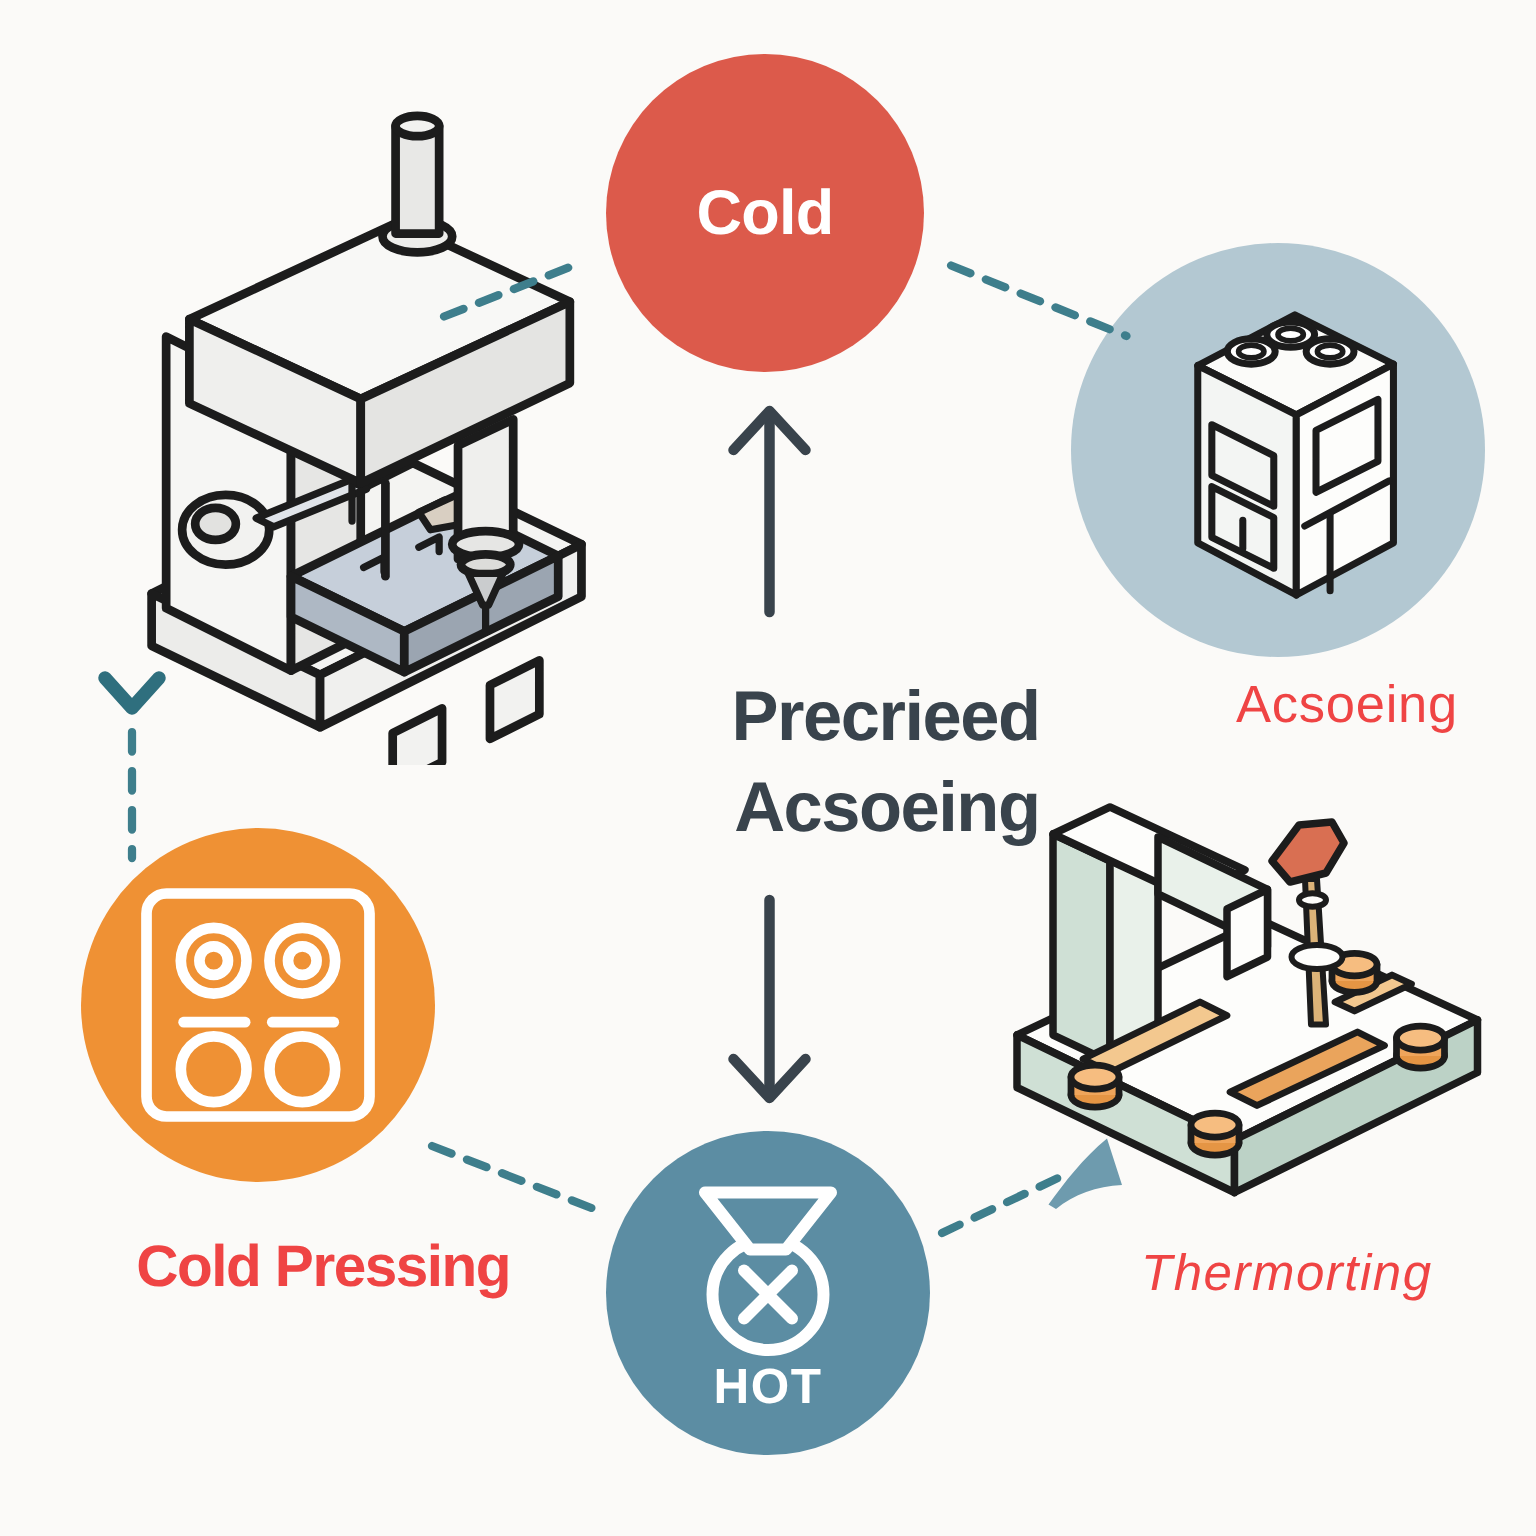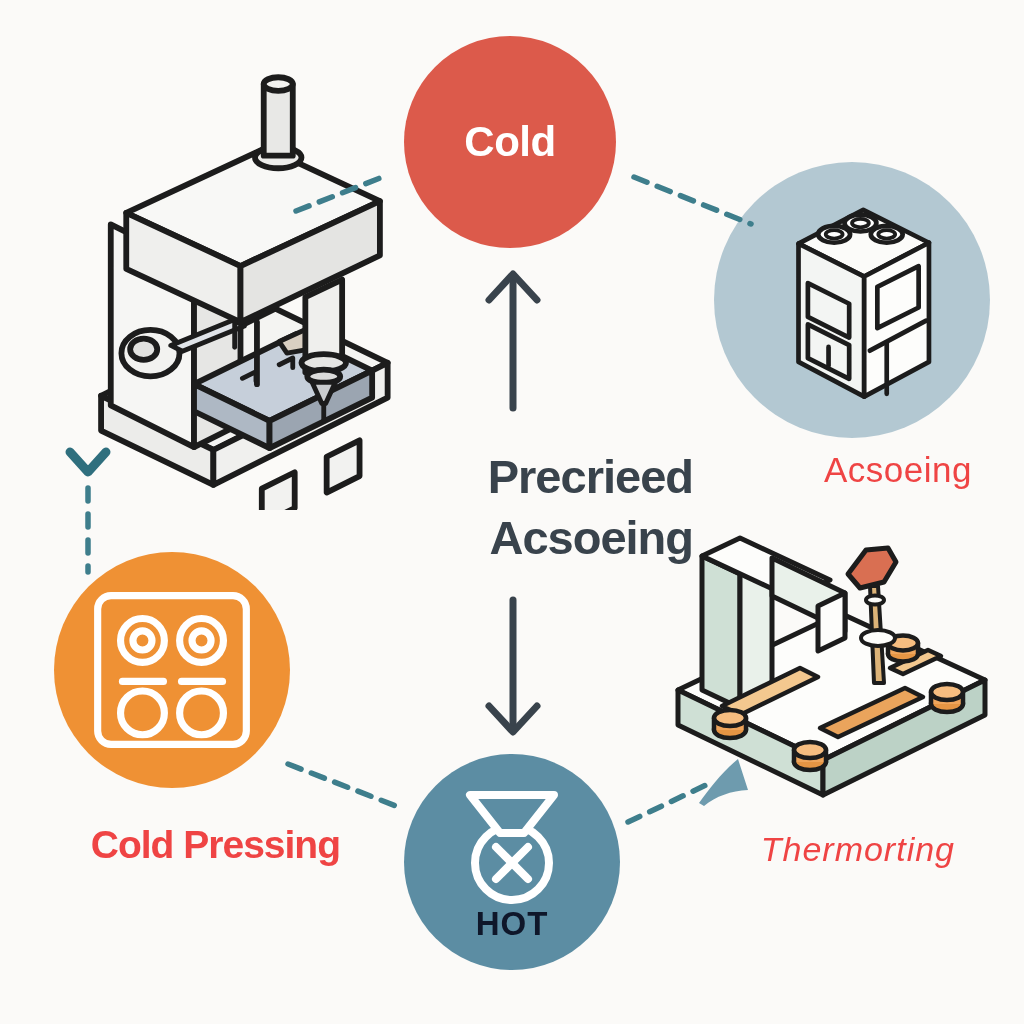--- a/index.html
+++ b/index.html
@@ -25,21 +25,21 @@
     position:absolute;left:333px;top:446px;width:360px;
     text-align:right;color:#39434C;font-weight:bold;font-size:47px;line-height:1.3;
     letter-spacing:-1px;
   }
   .node-label{
     position:absolute;color:#ef4444;text-align:right;white-space:nowrap;
   }
   .label-acsoeing{left:732px;top:450px;width:240px;font-size:35px;letter-spacing:0.5px;}
   .label-cold-left{left:20px;top:823px;width:320px;font-size:39px;font-weight:bold;letter-spacing:-1px;}
   .label-thermorting{left:715px;top:830px;width:240px;font-size:34px;letter-spacing:1px;font-style:italic;}
-  .hot-text{color:#0f172a;font-weight:bold;font-size:33px;letter-spacing:1px;margin-top:-4px;}
+  .hot-text{color:#ffffff;font-weight:bold;font-size:33px;letter-spacing:1px;margin-top:-4px;}
   svg{display:block;}
   .overlay{position:absolute;left:0;top:0;pointer-events:none;}
 </style>
 </head>
 <body>
 
 <div class="canvas">
 
   <svg class="abs" style="left:50px;top:55px" width="350" height="455" viewBox="0 0 360 470">
     <g stroke="#1c1c1c" stroke-width="6" stroke-linejoin="round" stroke-linecap="round">

